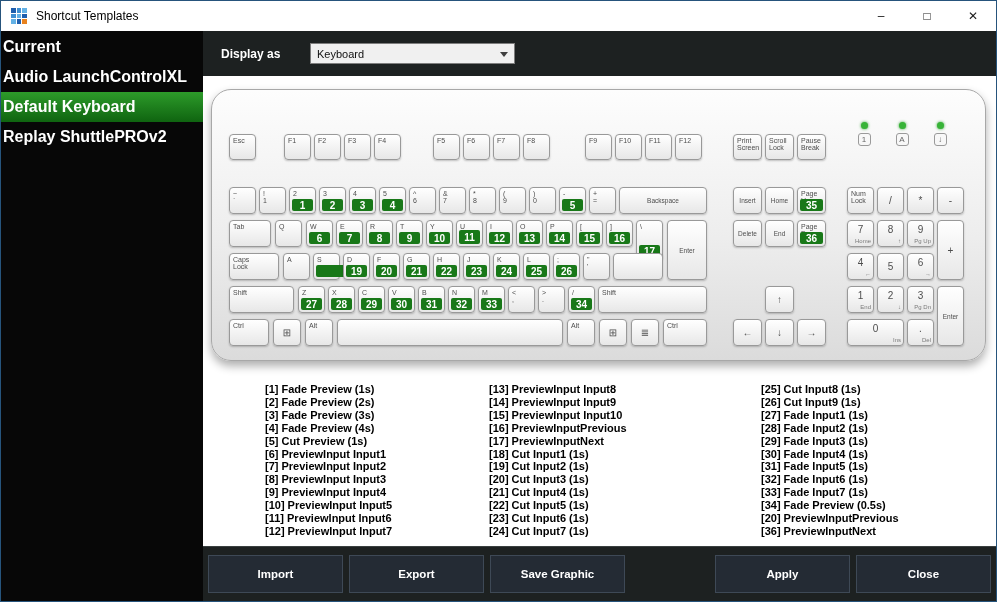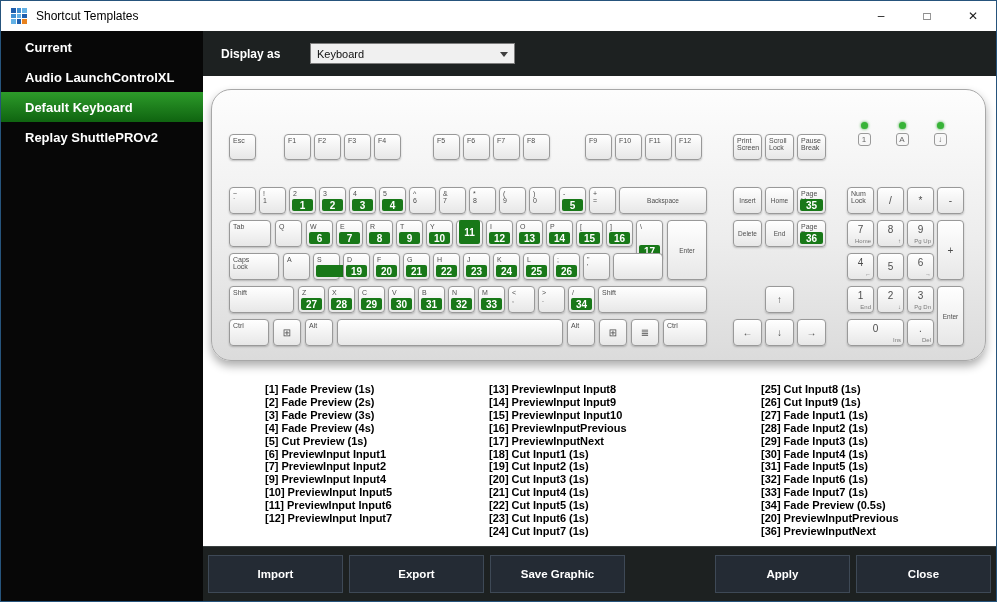--- a/index.html
+++ b/index.html
@@ -13,22 +13,22 @@
               grid-template-columns: repeat(3,1fr); grid-template-rows: repeat(3,1fr); gap: 1px; }
   .title-text { margin-left: 9px; font-size: 12px; color: #000; }
   .win-controls { margin-left: auto; display: flex; height: 100%; }
   .win-btn { width: 46px; height: 100%; display: flex; align-items: center; justify-content: center;
              font-size: 12px; color: #1a1a1a; cursor: default; }
 
   .body-row { flex: 1; display: flex; min-height: 0; }
 
   
   .sidebar { flex: 0 0 202px; background: #070707; display: flex; flex-direction: column; padding-top: 1px; }
-  .side-item { height: 30px; display: flex; align-items: center; padding-left: 24px;
-               color: #fff; font-size: 13px; font-weight: bold; }
+  .side-item { height: 30px; display: flex; align-items: center; padding-left: 2px;
+               color: #fff; font-size: 16px; font-weight: bold; }
   .side-item.selected { background: linear-gradient(#2d9b2a, #0f6410); }
 
   
   .main { flex: 1; display: flex; flex-direction: column; min-width: 0; }
   .main-header { flex: 0 0 45px; background: #1d2121; display: flex; align-items: center; }
   .display-label { margin-left: 18px; width: 72px; color: #fff; font-weight: bold; font-size: 12px; }
   .combo { margin-left: 17px; width: 205px; height: 21px; background: #f0f0f0; border: 1px solid #7d7d7d;
            display: flex; align-items: center; position: relative; font-size: 11px; color: #111; padding-left: 6px; }
   .combo-arrow { position: absolute; right: 6px; top: 8px; width: 0; height: 0;
                  border-left: 4px solid transparent; border-right: 4px solid transparent; border-top: 5px solid #3f3f3f; }
@@ -247,21 +247,21 @@
             <div class="key" style="left: 184px; top: 130px; width: 27px; height: 27px;">
               <span class="kt">T</span>
               <span class="kg" style="height: 12px;">9</span>
             </div>
             <div class="key" style="left: 214px; top: 130px; width: 27px; height: 27px;">
               <span class="kt">Y</span>
               <span class="kg" style="height: 12px;">10</span>
             </div>
             <div class="key" style="left: 244px; top: 130px; width: 27px; height: 27px;">
               <span class="kt">U</span>
-              <span class="kg" style="height: 24px; margin-top: 24px;">11</span>
+              <span class="kg" style="height: 14px; margin-top: 24px;">11</span>
             </div>
             <div class="key" style="left: 274px; top: 130px; width: 27px; height: 27px;">
               <span class="kt">I</span>
               <span class="kg" style="height: 12px;">12</span>
             </div>
             <div class="key" style="left: 304px; top: 130px; width: 27px; height: 27px;">
               <span class="kt">O</span>
               <span class="kg" style="height: 12px;">13</span>
             </div>
             <div class="key" style="left: 334px; top: 130px; width: 27px; height: 27px;">
@@ -510,20 +510,21 @@
           </div>
         <div class="shortcuts">
             <div class="sc-col">
               <div class="sc-line">[1] Fade Preview (1s)</div>
               <div class="sc-line">[2] Fade Preview (2s)</div>
               <div class="sc-line">[3] Fade Preview (3s)</div>
               <div class="sc-line">[4] Fade Preview (4s)</div>
               <div class="sc-line">[5] Cut Preview (1s)</div>
               <div class="sc-line">[6] PreviewInput Input1</div>
               <div class="sc-line">[7] PreviewInput Input2</div>
+              <div class="sc-line">[8] PreviewInput Input3</div>
               <div class="sc-line">[9] PreviewInput Input4</div>
               <div class="sc-line">[10] PreviewInput Input5</div>
               <div class="sc-line">[11] PreviewInput Input6</div>
               <div class="sc-line">[12] PreviewInput Input7</div>
             </div>
             <div class="sc-col">
               <div class="sc-line">[13] PreviewInput Input8</div>
               <div class="sc-line">[14] PreviewInput Input9</div>
               <div class="sc-line">[15] PreviewInput Input10</div>
               <div class="sc-line">[16] PreviewInputPrevious</div>

